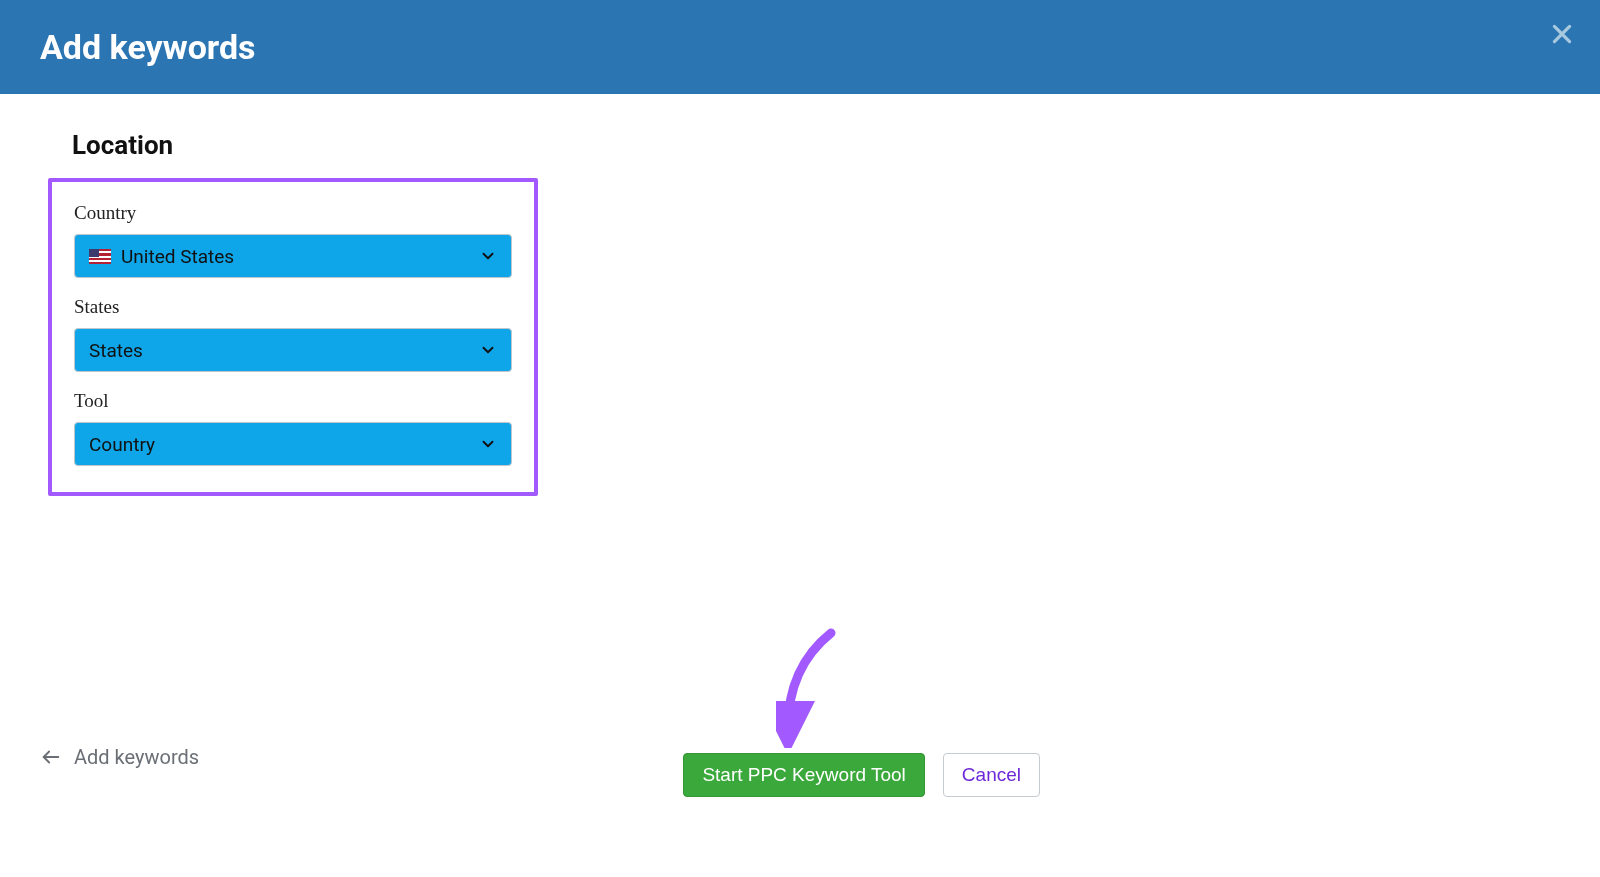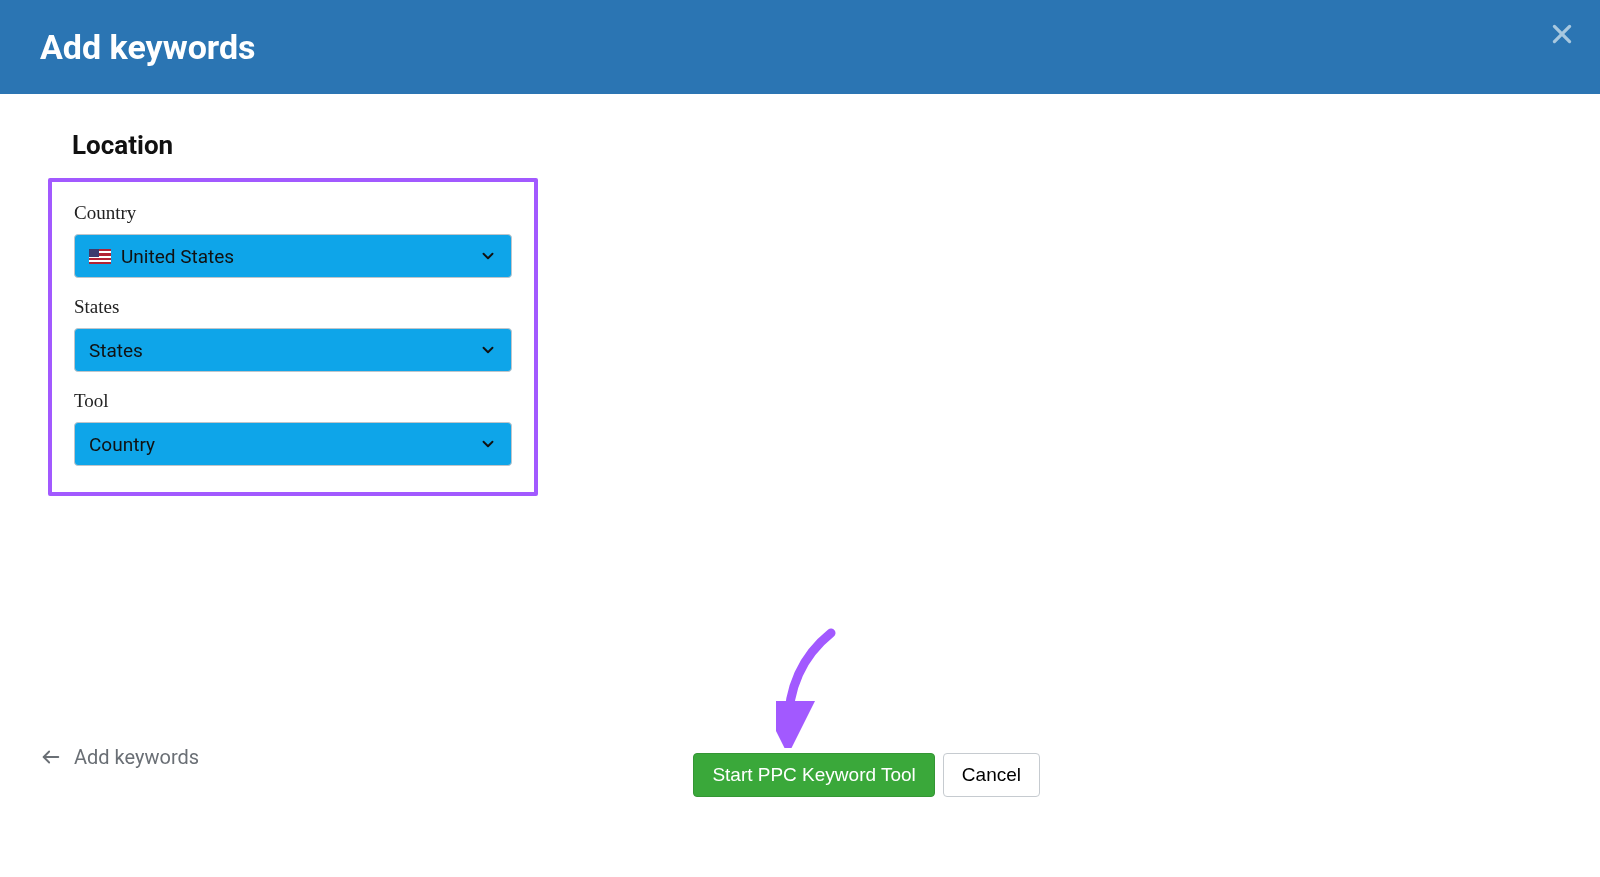--- a/index.html
+++ b/index.html
@@ -121,39 +121,39 @@
     gap: 12px;
     color: #6a6f75;
     font-size: 20px;
     cursor: pointer;
   }
   .back-link svg { width: 22px; height: 22px; color: #6a6f75; }
   .footer-actions {
     margin-left: auto;
     margin-right: 520px;
     display: flex;
-    gap: 8px;
+    gap: 18px;
     align-items: center;
     margin-top: 36px;
   }
   .btn {
     border-radius: 4px;
     font-size: 19px;
     padding: 10px 18px;
     cursor: pointer;
     border: 1px solid transparent;
   }
   .btn-primary {
     background: #3aa83a;
     color: #fff;
     border-color: #349634;
   }
   .btn-secondary {
     background: #fff;
-    color: #000000;
+    color: #6d28d9;
     border-color: #c6cbd0;
   }
 
   .annotation-arrow {
     position: absolute;
     left: 776px;
     top: 628px;
     width: 80px;
     height: 120px;
     pointer-events: none;

